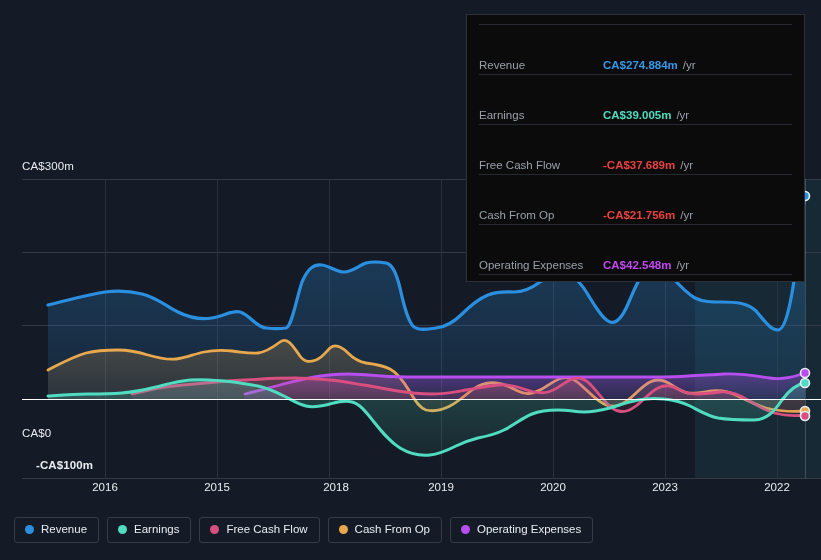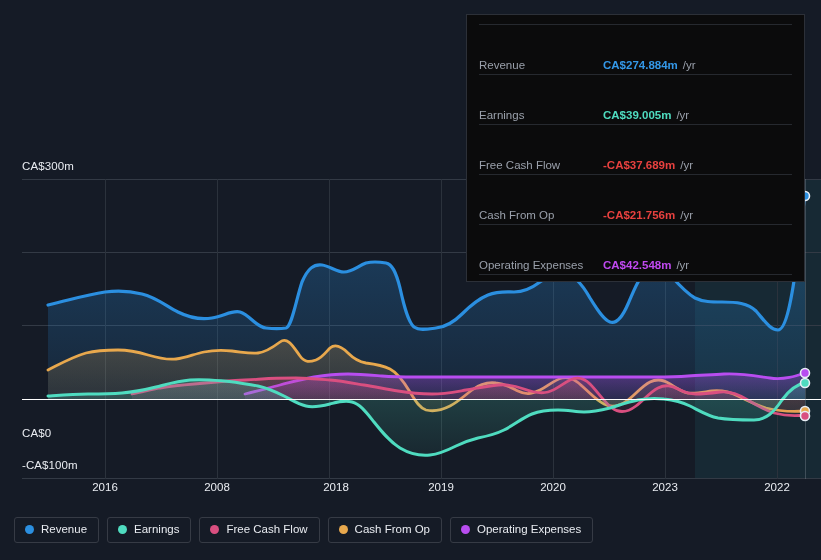--- a/index.html
+++ b/index.html
@@ -43,21 +43,21 @@
   .y-label {
     position: absolute;
     font-size: 11.5px;
     color: #e9ecf1;
     letter-spacing: .1px;
     white-space: nowrap;
     pointer-events: none;
   }
   .y-label.y300 { left: 22px; top: 160px; }
   .y-label.y0   { left: 22px; top: 383px; margin-top: 44px; }
-  .y-label.yn100{ left: 22px; top: 459px; }
+  .y-label.yn100{ left: 36px; top: 459px; font-weight: bold; }
 
   
   .x-labels {
     position: absolute;
     left: 0;
     top: 481px;
     width: 821px;
     height: 22px;
     pointer-events: none;
   }
@@ -498,21 +498,21 @@
         <circle cx="805" cy="416" r="4.5" fill="#d94f80" stroke="#e8eef5" stroke-width="1.6"></circle>
       </g>
     </svg>
 
     <div class="y-label y300">CA$300m</div>
     <div class="y-label y0">CA$0</div>
     <div class="y-label yn100">-CA$100m</div>
 
     <div class="x-labels">
       <div class="x-label" style="left:105px">2016</div>
-      <div class="x-label" style="left:217px">2008</div>
+      <div class="x-label" style="left:217px">2015</div>
       <div class="x-label" style="left:336px">2018</div>
       <div class="x-label" style="left:441px">2019</div>
       <div class="x-label" style="left:553px">2020</div>
       <div class="x-label" style="left:665px">2023</div>
       <div class="x-label" style="left:777px">2022</div>
     </div>
   </div>
 
   <div class="tooltip">
 

